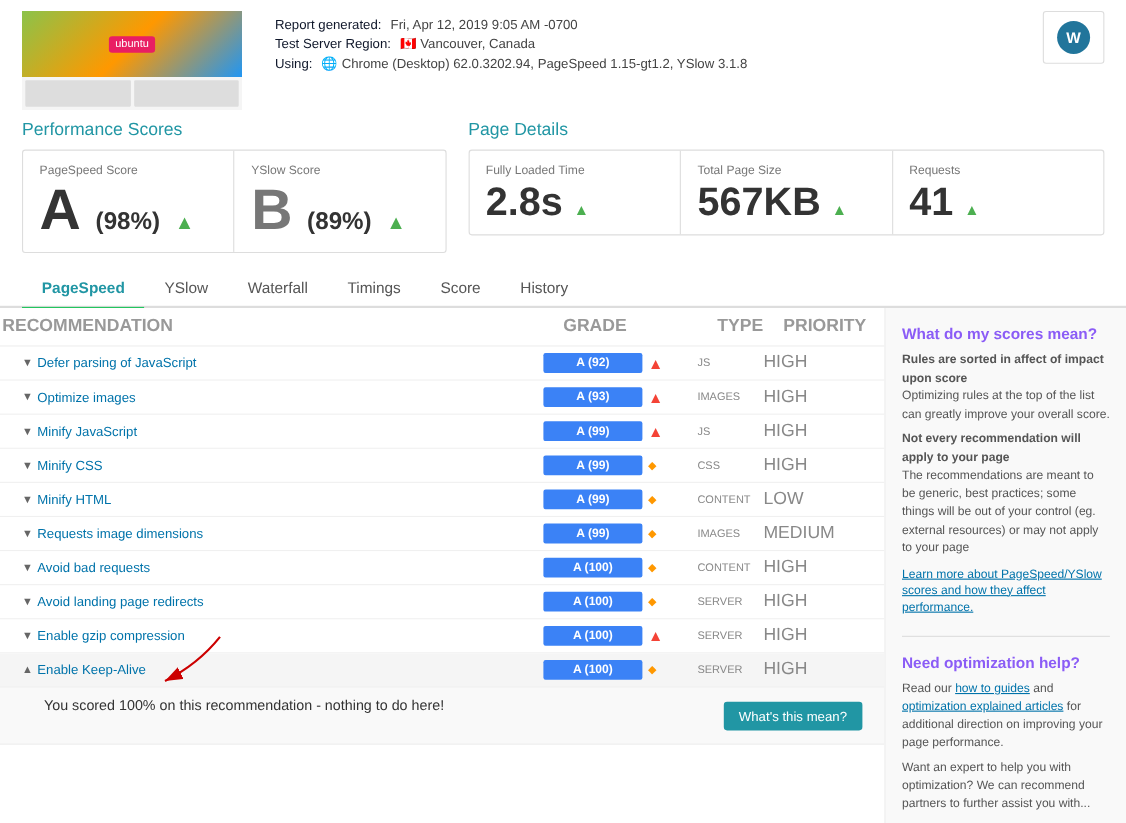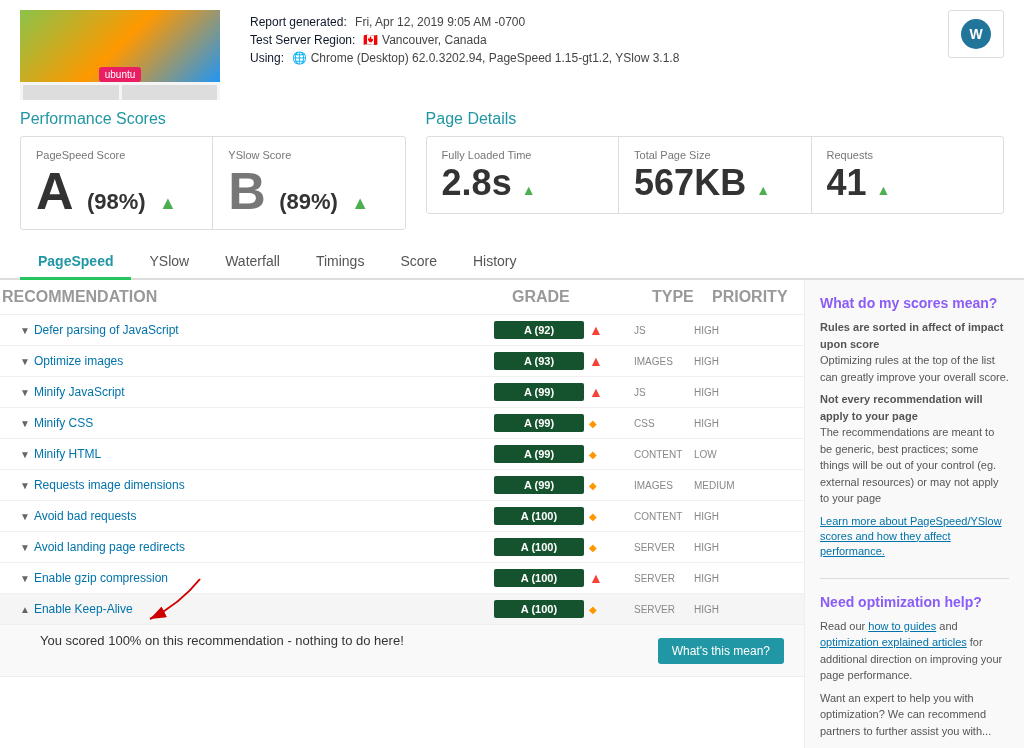--- a/index.html
+++ b/index.html
@@ -27,38 +27,38 @@
     .page-details { flex: 1.5; }
     .page-details h2 { color: #2196a4; font-size: 16px; font-weight: normal; margin-bottom: 8px; }
     .details-box { border: 1px solid #ddd; border-radius: 3px; display: flex; }
     .detail-item { flex: 1; padding: 12px 15px; border-right: 1px solid #ddd; }
     .detail-item:last-child { border-right: none; }
     .detail-label { font-size: 11px; color: #777; margin-bottom: 4px; }
     .detail-value { font-size: 36px; font-weight: bold; color: #333; line-height: 1; }
 
     .tabs-bar { border-bottom: 2px solid #ddd; display: flex; padding: 0 20px; margin-bottom: 0; }
     .tab { padding: 8px 18px; cursor: pointer; font-size: 14px; color: #555; border-bottom: 3px solid transparent; margin-bottom: -2px; }
-    .tab.active { border-bottom: 3px solid #22c55e; color: #2196a4; font-weight: bold; }
+    .tab.active { border-bottom: 1px solid #22c55e; color: #2196a4; font-weight: bold; }
 
     .main-content { display: flex; padding: 0; }
     .recommendations-table { flex: 1; min-width: 0; }
 
     .table-header { display: grid; grid-template-columns: 1fr 140px 60px 90px; padding: 8px 2px; font-size: 16px; color: #999; font-weight: bold; text-transform: uppercase; border-bottom: 1px solid #eee; }
 
     .table-row { display: grid; grid-template-columns: 1fr 140px 60px 90px; padding: 6px 20px; border-bottom: 1px solid #f0f0f0; align-items: center; }
     .table-row.expanded-row { background: #f5f5f5; }
 
     .rec-name { color: #0073aa; font-size: 12px; cursor: pointer; display: flex; align-items: center; gap: 4px; }
     .rec-name .toggle { color: #666; font-size: 10px; }
 
     .grade-bar { display: flex; align-items: center; gap: 5px; }
-    .grade-pill { background: #14532d; color: white; font-size: 11px; font-weight: bold; padding: 3px 10px; border-radius: 2px; min-width: 90px; text-align: center; }
+    .grade-pill { background: #3b82f6; color: white; font-size: 11px; font-weight: bold; padding: 3px 10px; border-radius: 2px; min-width: 90px; text-align: center; }
 
     .type-cell { font-size: 10px; color: #888; text-transform: uppercase; }
-    .priority-cell { font-size: 10px; color: #888; text-transform: uppercase; }
+    .priority-cell { font-size: 16px; color: #888; text-transform: uppercase; }
 
     .icon-arrow-up { color: #f44336; font-size: 14px; }
     .icon-diamond { color: #ff9800; font-size: 10px; }
 
     .expanded-content { padding: 8px 20px 12px 40px; background: #f9f9f9; border-bottom: 1px solid #eee; }
     .whats-this-btn { background: #2196a4; color: white; border: none; padding: 6px 14px; font-size: 12px; cursor: pointer; border-radius: 3px; float: right; margin-top: 5px; }
 
     .sidebar { width: 220px; flex-shrink: 0; padding: 15px; background: #f9f9f9; border-left: 1px solid #eee; }
     .sidebar-box { margin-bottom: 20px; }
     .sidebar-box h3 { font-size: 14px; color: #8b5cf6; margin-bottom: 8px; font-weight: bold; }
@@ -66,21 +66,21 @@
     .sidebar-box a { color: #0073aa; text-decoration: underline; font-size: 11px; }
     .sidebar-divider { border-top: 1px solid #ddd; margin: 15px 0; }
   </style>
 </head>
 <body>
 
 <div style="max-width:1024px; background:#fff;">
 
   <div class="top-bar">
     <div class="screenshot-thumb">
-      <div style="background: linear-gradient(135deg, #8BC34A 0%, #FF9800 50%, #2196F3 100%); width:100%; height:72px; display:flex; align-items:flex-end; justify-content:center;">
+      <div style="background: linear-gradient(135deg, #8BC34A 0%, #FF9800 50%, #2196F3 100%); width:100%; height:60px; display:flex; align-items:center; justify-content:center;">
         <div style="background:#E91E63; color:white; font-size:10px; padding:2px 6px; border-radius:3px;">ubuntu</div>
       </div>
       <div style="background:#f5f5f5; height:30px; display:flex; gap:3px; padding:3px;">
         <div style="background:#ddd; flex:1; border-radius:1px;"></div>
         <div style="background:#ddd; flex:1; border-radius:1px;"></div>
       </div>
     </div>
 
     <div class="report-info">
       <div class="info-row">

